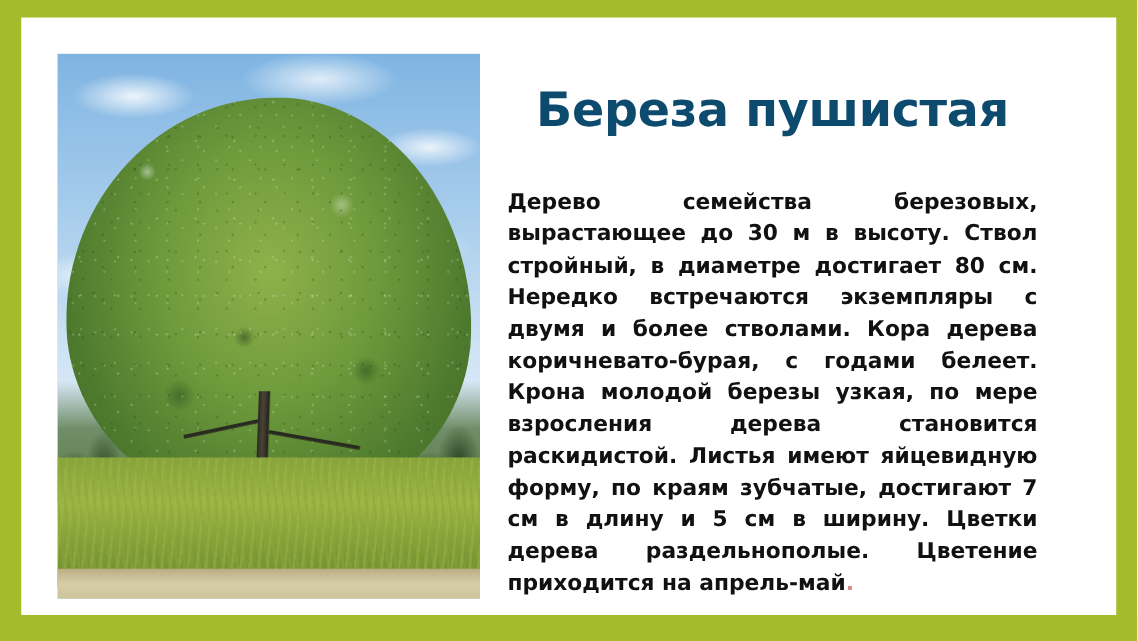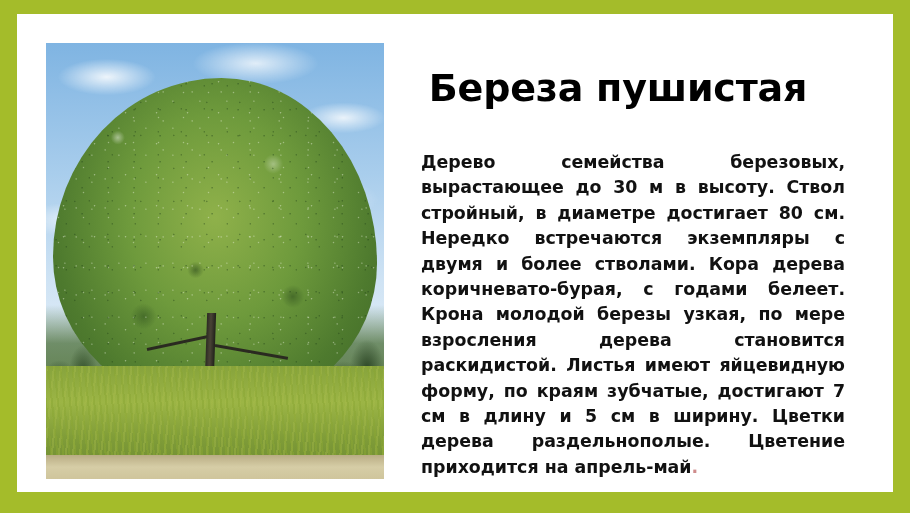--- a/index.html
+++ b/index.html
@@ -136,36 +136,35 @@
 
   
   .title {
     position: absolute;
     left: 406px;
     top: 68px;
     width: 424px;
     text-align: center;
     font-size: 38px;
     font-weight: bold;
-    color: #000000;
+    color: #0c4a6e;
     letter-spacing: -0.2px;
     line-height: 1.1;
   }
   .body-text {
     position: absolute;
     left: 406px;
     top: 150px;
     width: 424px;
     font-size: 17.4px;
     font-weight: bold;
     line-height: 25.4px;
     color: #111111;
     text-align: justify;
     text-justify: inter-word;
-    margin-left: 15px;
   }
   .body-text .end-dot {
     color: #cf8c8c;
   }
 </style>
 </head>
 <body>
 
 <div id="slide">
 

